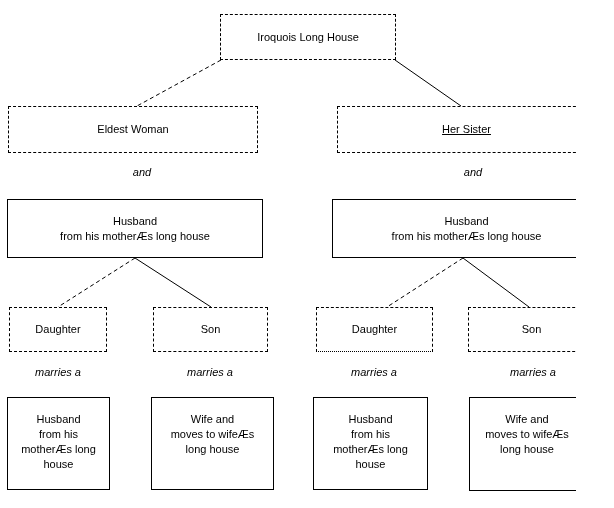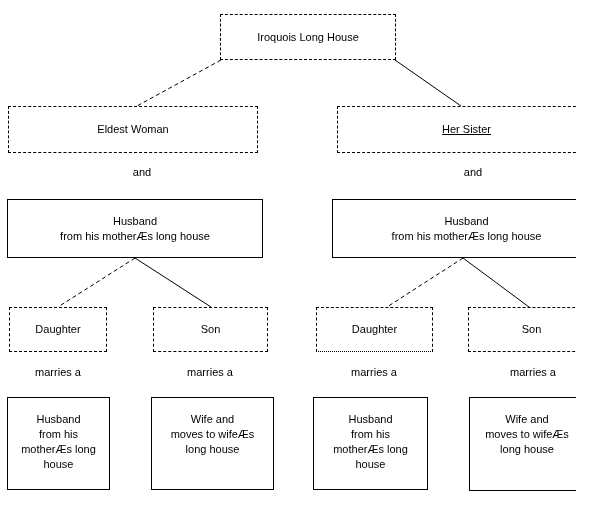--- a/index.html
+++ b/index.html
@@ -35,20 +35,21 @@
     align-items: flex-start;
     padding-top: 14px;
   }
   .node-label .line { line-height: 15px; }
   .node-label { line-height: 15px; }
   .float-label {
     position: absolute;
     transform: translateX(-50%);
     white-space: nowrap;
     line-height: 12px;
+    font-style: italic;
   }
 </style>
 </head>
 <body>
 
 <div class="canvas">
 
   <svg class="connectors" width="614" height="508" viewBox="0 0 614 508" xmlns="http://www.w3.org/2000/svg">
     <line x1="221" y1="60" x2="137" y2="106" stroke="#000000" stroke-width="1" stroke-dasharray="4 3"></line>
     <line x1="395" y1="60" x2="461" y2="106" stroke="#000000" stroke-width="1"></line>

